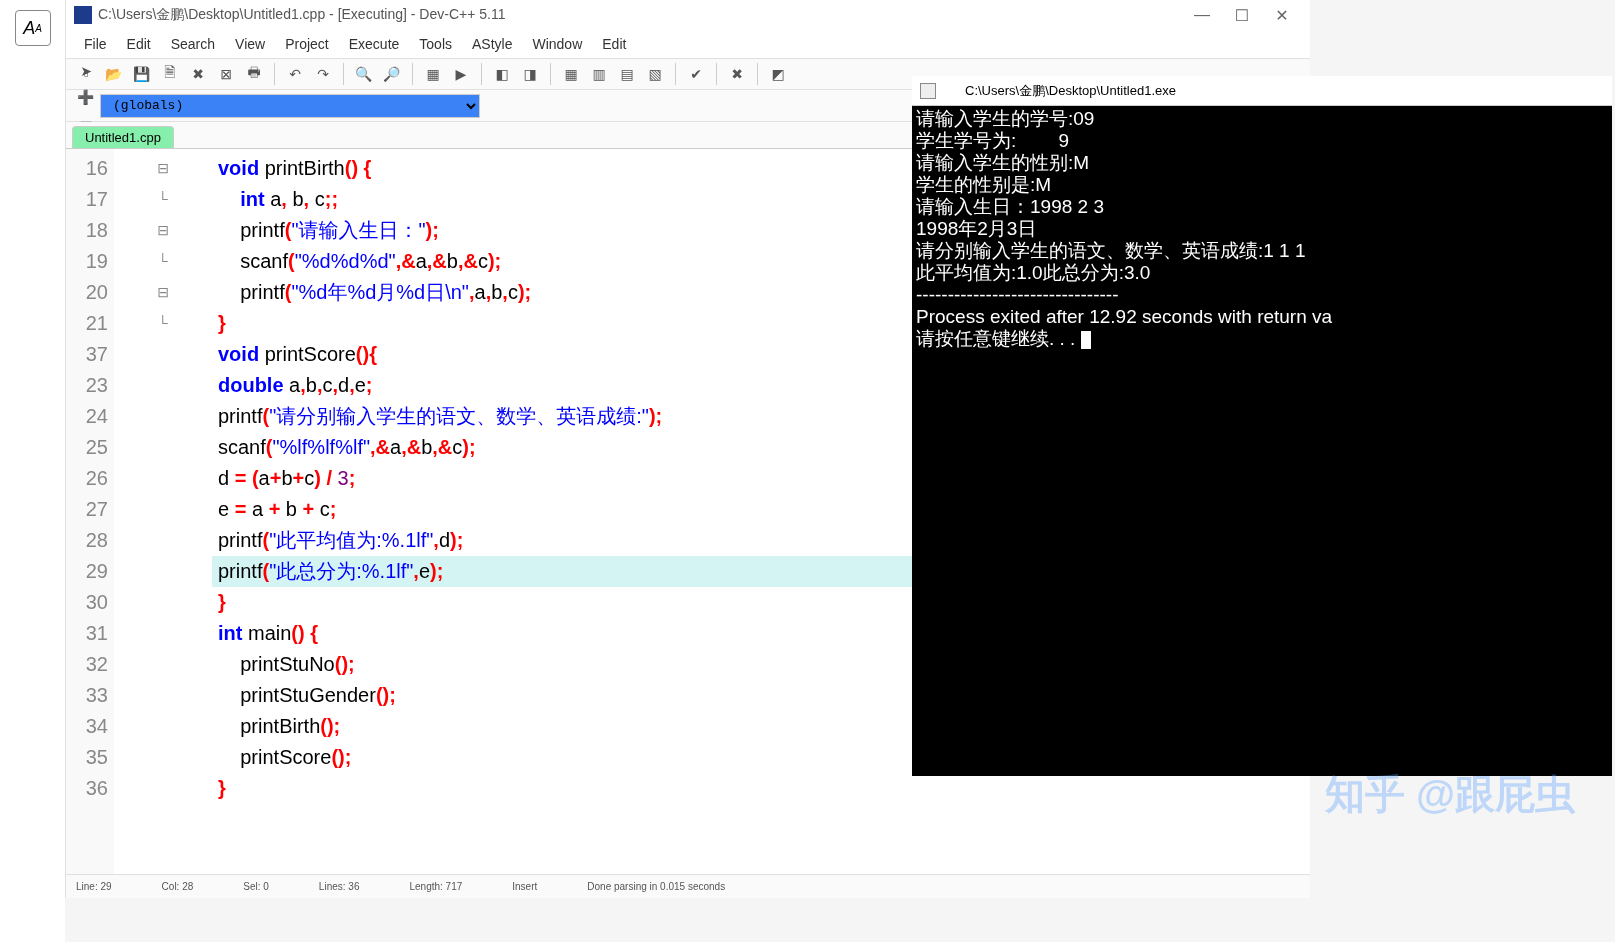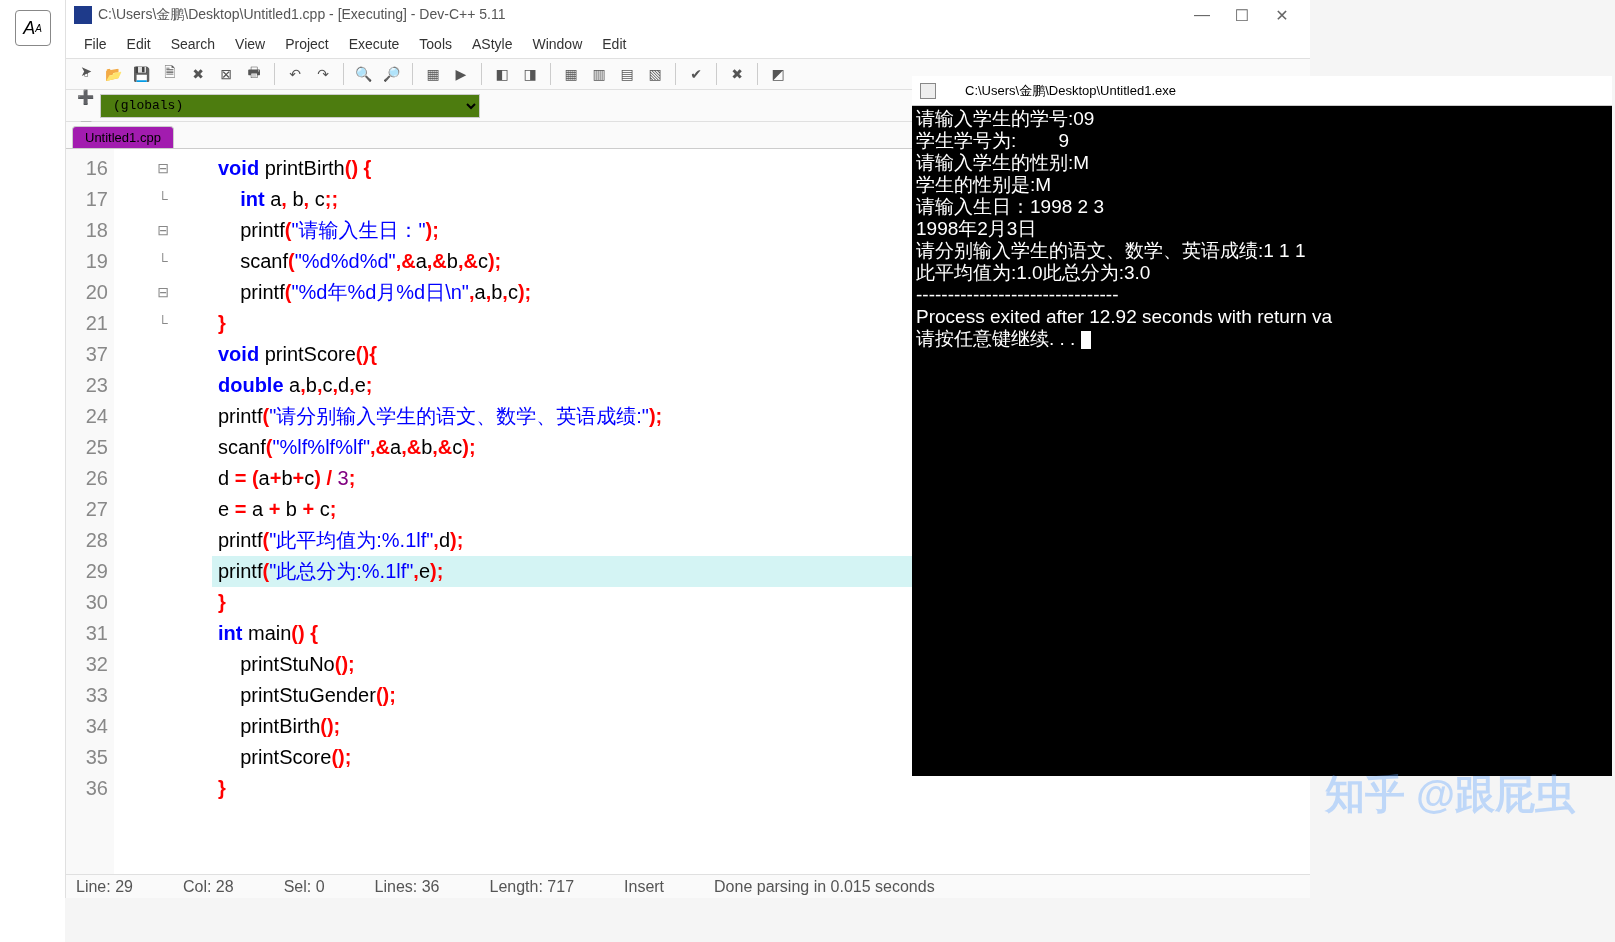--- a/index.html
+++ b/index.html
@@ -10,36 +10,36 @@
 .titlebar { height: 30px; display: flex; align-items: center; padding: 0 8px; color: #555; font-size: 14px; background: #fff; }
 .titlebar-icon { width: 18px; height: 18px; background: #1e3a8a; margin-right: 6px; display: inline-block; }
 .titlebar-spacer { flex: 1; }
 .win-btn { width: 40px; height: 30px; display: flex; align-items: center; justify-content: center; color: #666; font-size: 16px; }
 .menubar { height: 28px; display: flex; align-items: center; padding: 0 8px; font-size: 14px; color: #333; }
 .menu-item { padding: 4px 10px; cursor: default; }
 .toolbar { height: 32px; display: flex; align-items: center; padding: 0 6px; border-top: 1px solid #e0e0e0; border-bottom: 1px solid #e0e0e0; background: #fafafa; }
 .tbtn { width: 26px; height: 26px; display: flex; align-items: center; justify-content: center; margin: 0 1px; font-size: 14px; color: #555; }
 .tsep { width: 1px; height: 22px; background: #ccc; margin: 0 6px; }
 .toolbar2 { height: 32px; display: flex; align-items: center; padding: 0 6px; border-bottom: 1px solid #e0e0e0; background: #fafafa; }
-.scope-select { height: 24px; font-size: 13px; padding: 2px 8px; background: #4d7c0f; border: 1px solid #ccc; font-family: "Courier New", monospace; min-width: 380px; }
+.scope-select { height: 24px; font-size: 13px; padding: 2px 8px; background: #3b82f6; border: 1px solid #ccc; font-family: "Courier New", monospace; min-width: 380px; }
 .tabbar { height: 26px; display: flex; align-items: flex-end; padding: 0 6px; background: #fafafa; }
-.file-tab { background: #a21caf; border: 1px solid #ccc; border-bottom: none; padding: 3px 12px; font-size: 13px; border-radius: 4px 4px 0 0; margin-top: 12px; }
+.file-tab { background: #86efac; border: 1px solid #ccc; border-bottom: none; padding: 3px 12px; font-size: 13px; border-radius: 4px 4px 0 0; margin-top: 12px; }
 .editor { flex: 1; display: flex; background: #fff; overflow: hidden; border-top: 1px solid #ccc; gap: 38px; }
 .gutter { width: 48px; background: #f9f9f9; text-align: right; padding-right: 6px; font-family: Consolas, "Courier New", monospace; font-size: 20px; color: #888; line-height: 31px; padding-top: 4px; }
 .fold { width: 22px; background: #fff; font-family: Consolas, monospace; font-size: 14px; color: #888; line-height: 31px; padding-top: 4px; text-align: center; }
 .code { flex: 1; font-family: Consolas, "Courier New", monospace; font-size: 20px; line-height: 31px; padding: 4px 6px; white-space: pre; position: relative; }
 .code-line { height: 31px; }
 .hl-line { background: #d4f4f4; display: block; margin-left: -6px; padding-left: 6px; }
 .type { color: #0000ff; font-weight: bold; }
 .fn { color: #000; }
 .str { color: #0000ff; }
 .punc { color: #ff0000; font-weight: bold; }
 .num { color: #800080; }
 .op { color: #000; }
-.statusbar { height: 24px; display: flex; align-items: center; font-size: 16px; color: #555; border-top: 1px solid #e0e0e0; padding: 0 10px; background: #fafafa; }
+.statusbar { height: 24px; display: flex; align-items: center; font-size: 10px; color: #555; border-top: 1px solid #e0e0e0; padding: 0 10px; background: #fafafa; }
 .status-item { margin-right: 50px; }
 .console { position: absolute; left: 912px; top: 76px; width: 700px; height: 700px; background: #000; color: #fff; font-family: "NSimSun", "SimSun", "Courier New", monospace; font-size: 19px; line-height: 22px; z-index: 10; }
 .console-title { height: 30px; background: #fff; color: #000; display: flex; align-items: center; padding: 0 8px; font-size: 13px; border-bottom: 1px solid #ccc; font-family: "Segoe UI", Tahoma, sans-serif; gap: 23px; }
 .console-icon { width: 16px; height: 16px; border: 1px solid #888; margin-right: 6px; background: #eee; }
 .console-body { padding: 2px 4px; white-space: pre; }
 .cursor-block { display: inline-block; width: 10px; height: 18px; background: #fff; vertical-align: middle; }
 .watermark { position: absolute; right: 40px; bottom: 120px; font-size: 40px; color: #5aa0ff; opacity: 0.35; font-weight: bold; pointer-events: none; z-index: 20; margin-top: 24px; }
 </style>
 </head>
 <body>

